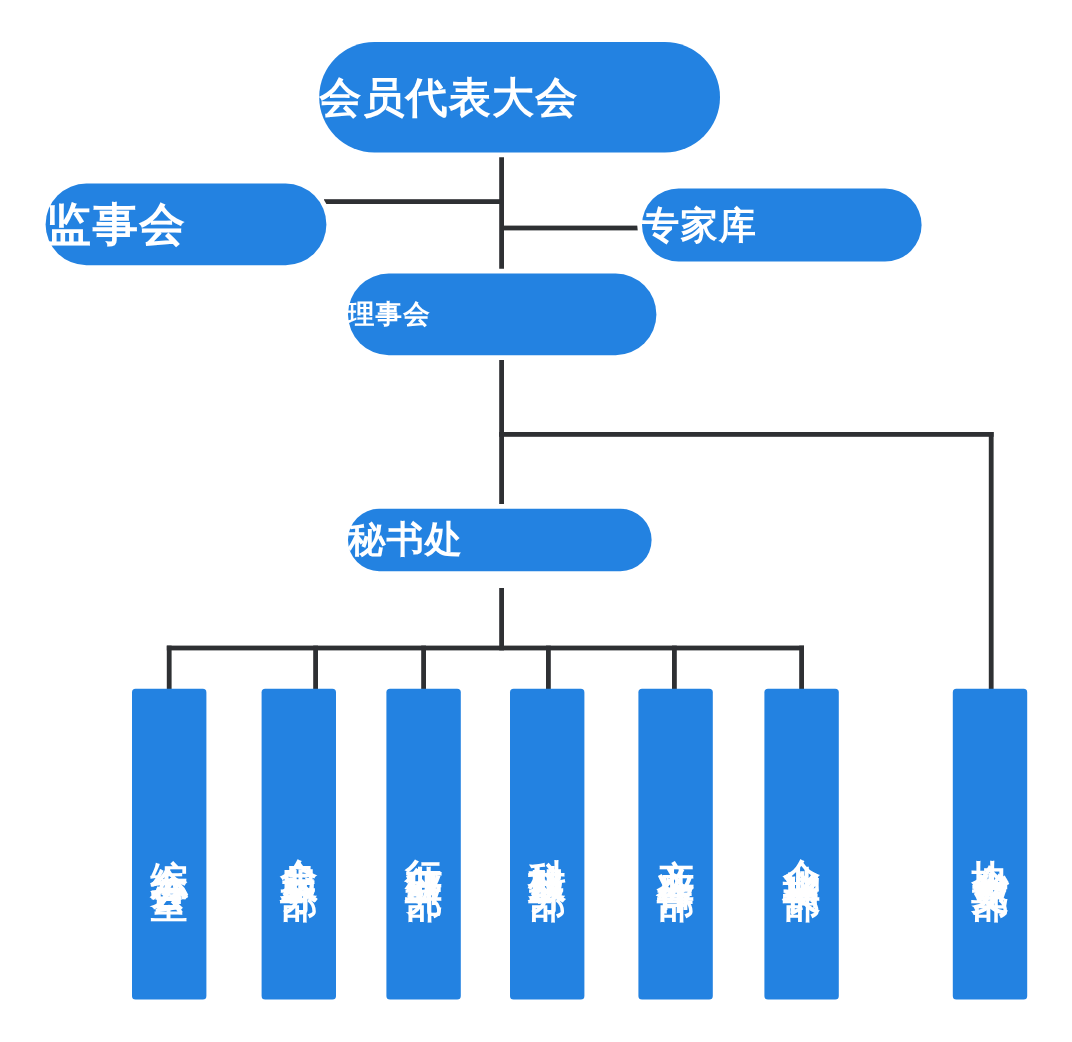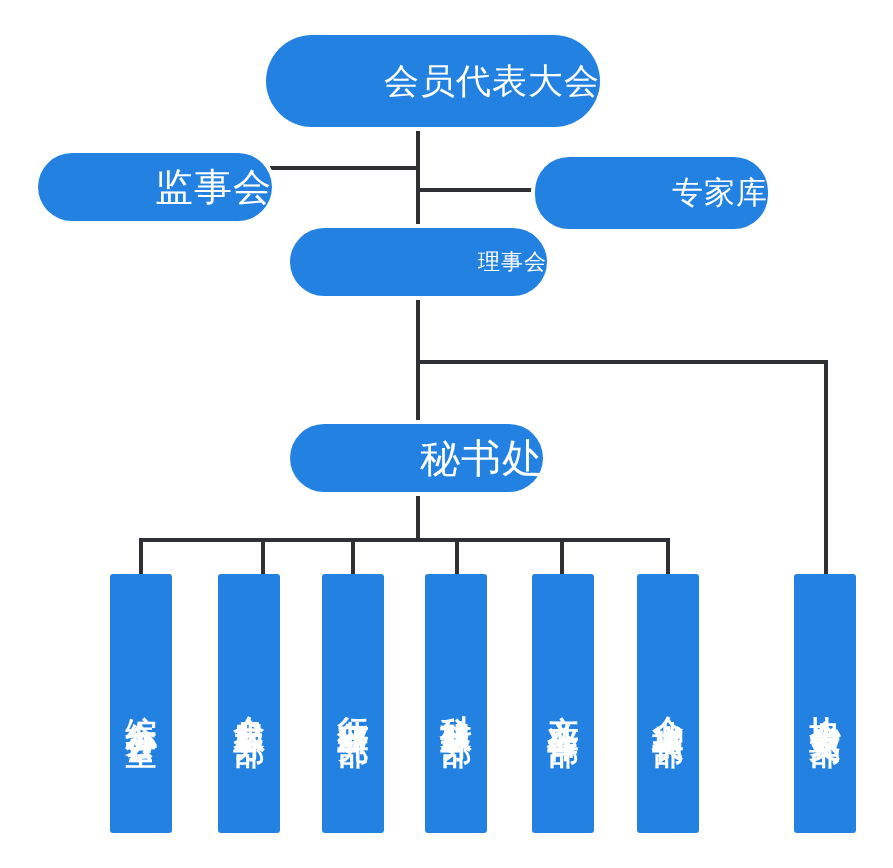--- a/index.html
+++ b/index.html
@@ -15,30 +15,30 @@
     background:var(--canvas-bg);
     overflow:hidden;
     font-family:"Liberation Sans","DejaVu Sans",sans-serif;
   }
   .line{position:absolute;background:var(--line-dark);z-index:1;}
   .pill{
     position:absolute;z-index:2;
     background:var(--node-blue);
     box-shadow:0 0 0 4px #ffffff;
     color:var(--text-white);
-    display:flex;align-items:center;justify-content:flex-end;
-    font-weight:400;
+    display:flex;align-items:center;justify-content:flex-start;
+    font-weight:700;
     letter-spacing:1px;
     box-sizing:border-box;
   }
   .pill.root{left:266px;top:35px;width:334px;height:92px;border-radius:46px;font-size:35px;}
   .pill.supervisory{left:38px;top:153px;width:234px;height:68px;border-radius:34px;font-size:38px;}
-  .pill.expert{left:535px;top:157px;width:233px;height:72px;border-radius:34px;font-size:31px;}
+  .pill.expert{left:535px;top:157px;width:233px;height:61px;border-radius:34px;font-size:31px;}
   .pill.council{left:290px;top:228px;width:257px;height:68px;border-radius:34px;font-size:22px;}
-  .pill.secretariat{left:290px;top:424px;width:253px;height:68px;border-radius:34px;font-size:40px;}
+  .pill.secretariat{left:290px;top:424px;width:253px;height:52px;border-radius:34px;font-size:31px;}
   .dept{
     position:absolute;z-index:2;top:574px;width:62px;height:259px;
     background:var(--node-blue);
     border-radius:3px;
     color:var(--text-white);
     display:flex;align-items:center;justify-content:center;
   }
   .vtext{
     writing-mode:vertical-rl;
     text-orientation:upright;

